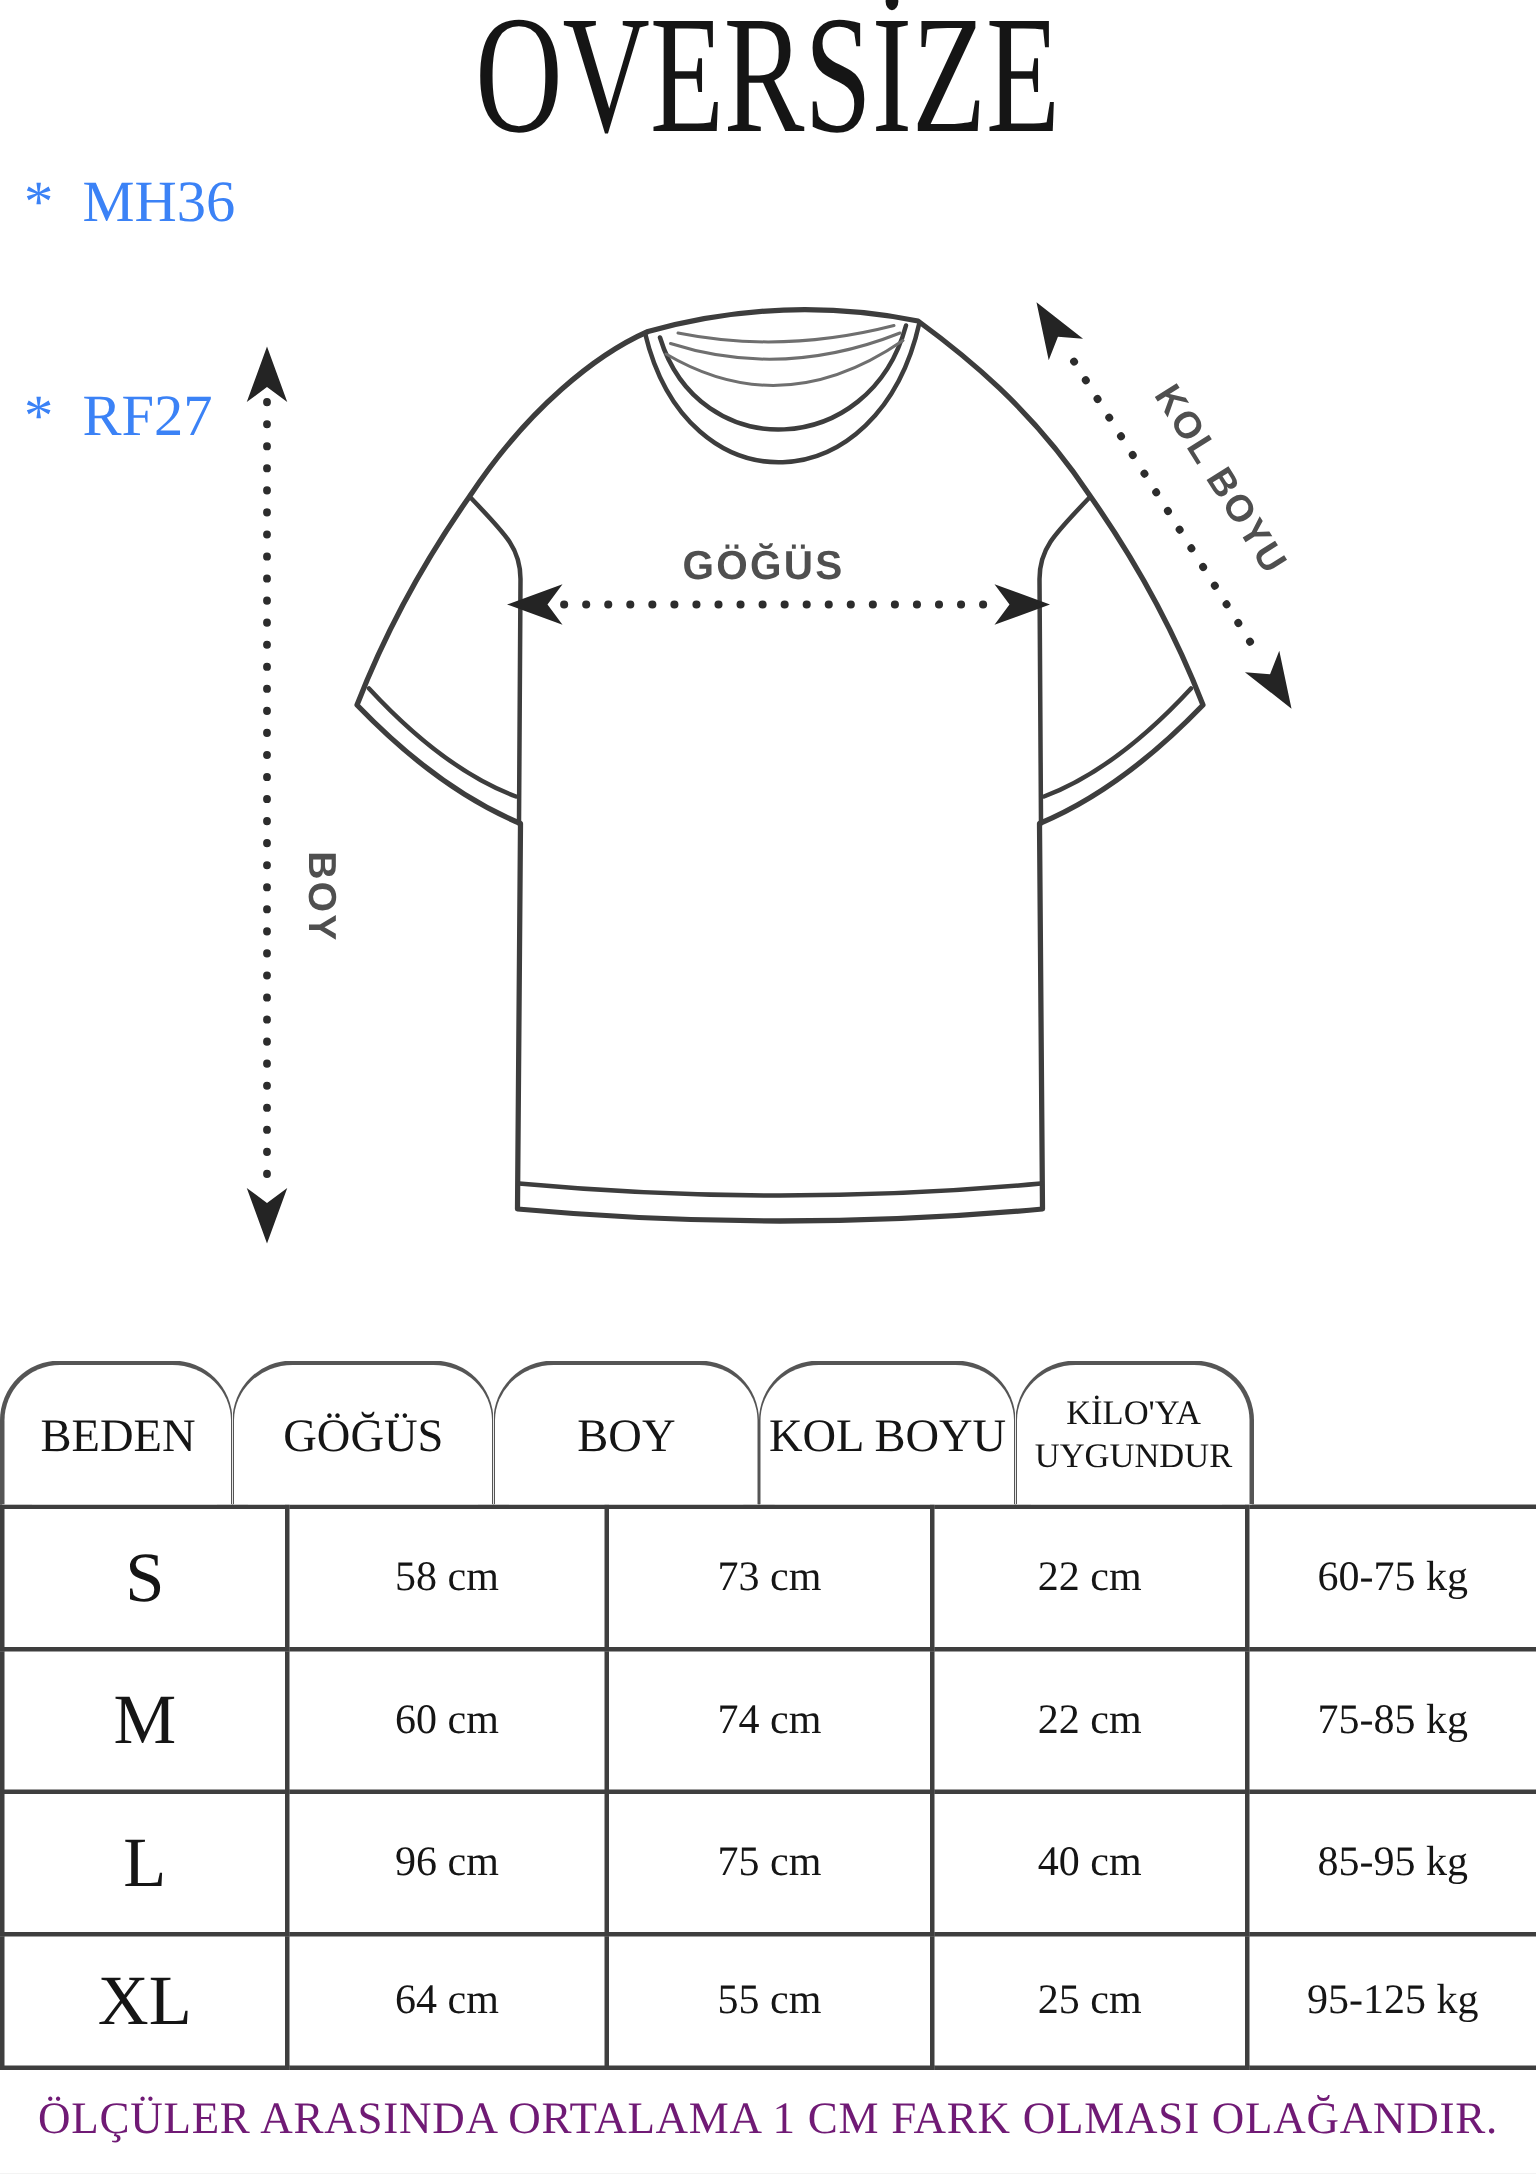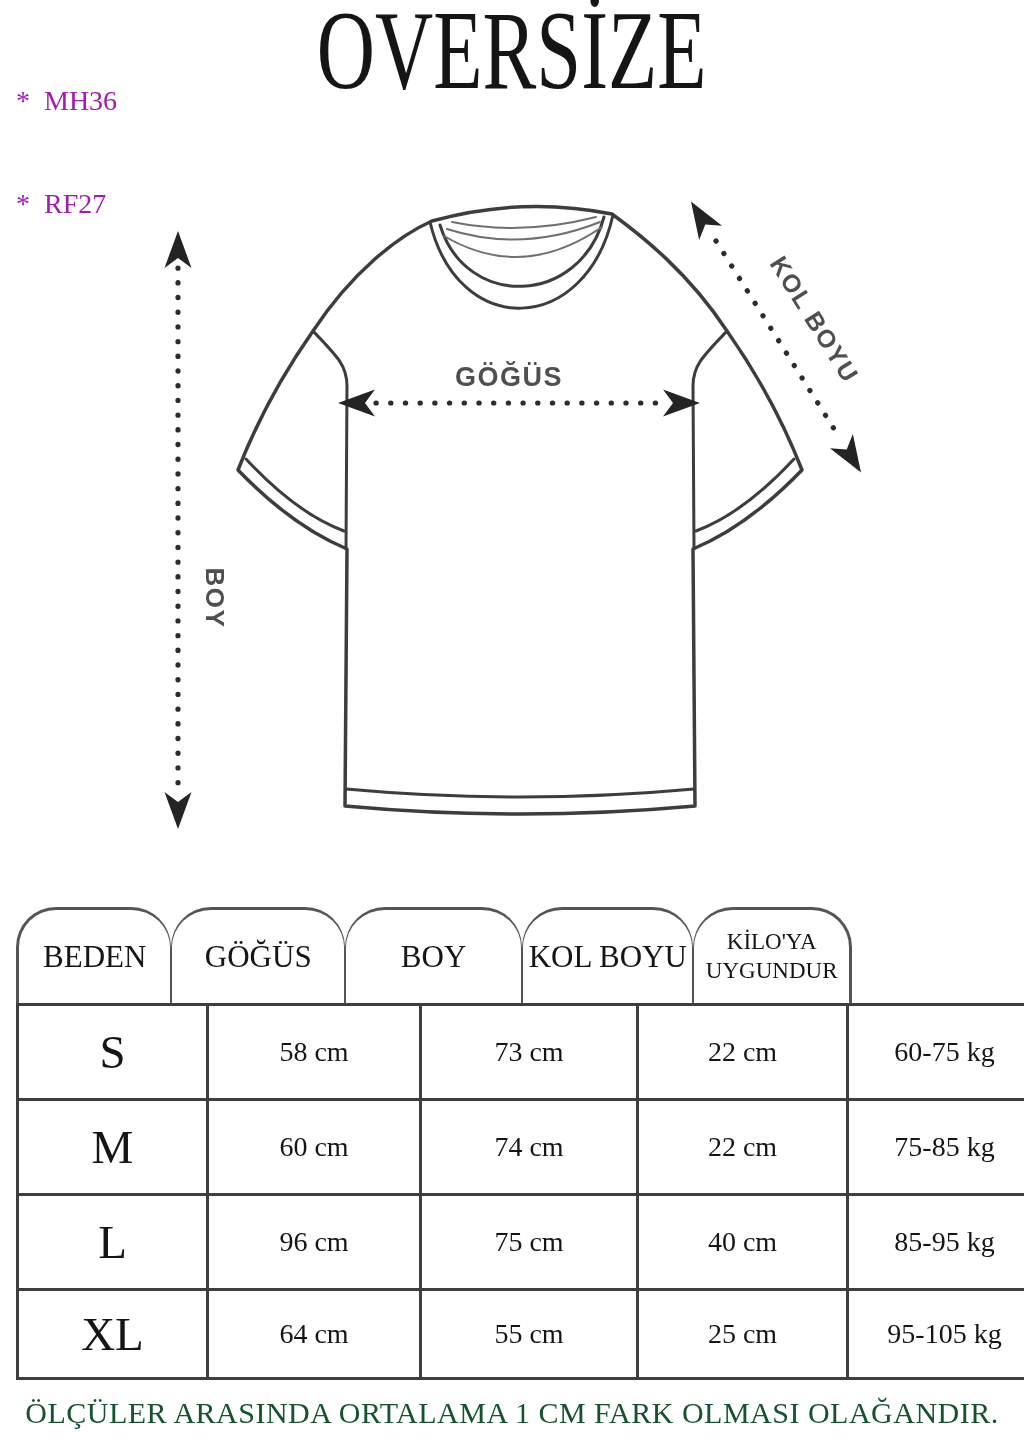--- a/index.html
+++ b/index.html
@@ -4,40 +4,40 @@
 <style>
   html,body{margin:0;padding:0;background:#e9e9e9;}
   .page{
     position:relative; width:1024px; height:1449px; margin:0 auto;
     background:#ffffff; overflow:hidden;
     font-family:"Liberation Serif", serif; color:#151515;
   }
   
   .codes{
     position:absolute; top:16px; left:16px;
-    font-size:28px; line-height:1.22; white-space:pre; color:#a21caf;
+    font-size:39px; line-height:1.22; white-space:pre; color:#3b82f6;
   }
   .title{
     position:absolute; top:-14px; left:0; width:100%; margin:0;
     text-align:center; font-size:112px; font-weight:normal;
   }
   .title > span{ display:inline-block; transform:scaleX(0.72); transform-origin:50% 50%; }
   
   .diagram{ position:absolute; top:185px; left:0; width:1024px; height:690px; }
   .shirt-line{ fill:#ffffff; stroke:#3d3d3d; stroke-width:3.5; stroke-linejoin:round; }
   .inner-line{ fill:none; stroke:#3d3d3d; stroke-width:3; stroke-linecap:round; }
   .rib-line{ fill:none; stroke:#6f6f6f; stroke-width:2; stroke-linecap:round; }
   .dotline{ fill:none; stroke:#2c2c2c; stroke-width:5.2; stroke-linecap:round; stroke-dasharray:0.2 14.5; }
   .ahead{ fill:#242424; }
   .dim-label{
     font-family:"Liberation Sans", sans-serif; font-weight:bold;
     fill:#4f4f4f; letter-spacing:1.5px;
   }
   
-  .table-area{ position:absolute; top:907px; left:0; width:836px;padding-left:16px; }
+  .table-area{ position:absolute; top:907px; left:0; width:836px; }
   .tabs{ display:flex; }
   .tab{
     box-sizing:border-box; height:96px; background:#fff;
     border:3px solid #555; border-bottom:none; border-radius:40px 40px 0 0;
     display:flex; align-items:center; justify-content:center; text-align:center;
     font-size:31px;
   }
   .tab:not(:first-child){ border-left-width:1.5px; }
   .tab:not(:last-child){ border-right-width:1.5px; }
   .t1{ width:190px; } .t2{ width:213px; } .t3{ width:217px; } .t4{ width:210px; } .t5{ width:194px; }
@@ -45,21 +45,21 @@
   .grid{ width:1024px; border-collapse:collapse; table-layout:fixed; background:#fff; }
   .grid td{
     border:3px solid #3e3e3e; text-align:center; vertical-align:middle;
     font-size:28px; height:92px; padding:0;
   }
   .grid tr:last-child td{ height:86px;font-family:Liberation Serif, serif; }
   .grid td.c-size{ font-size:47px; }
   
   .footer-note{
     position:absolute; top:1396px; left:0; width:100%;
-    text-align:center; font-size:30px; letter-spacing:0.5px; color:#14532d;
+    text-align:center; font-size:30px; letter-spacing:0.5px; color:#701a75;
   }
 </style>
 </head>
 <body>
 
 <div class="page">
 
   <div class="codes">
     <div>*  MH36</div>
     <div>*  RF27</div>
@@ -166,21 +166,21 @@
           <td>96 cm</td>
           <td>75 cm</td>
           <td>40 cm</td>
           <td>85-95 kg</td>
         </tr>
         <tr>
           <td class="c-size">XL</td>
           <td>64 cm</td>
           <td>55 cm</td>
           <td>25 cm</td>
-          <td>95-105 kg</td>
+          <td>95-125 kg</td>
         </tr>
       </tbody>
     </table>
   </div>
 
   <div class="footer-note">ÖLÇÜLER ARASINDA ORTALAMA 1 CM FARK OLMASI OLAĞANDIR.</div>
 
 </div>
 
 </body></html>

